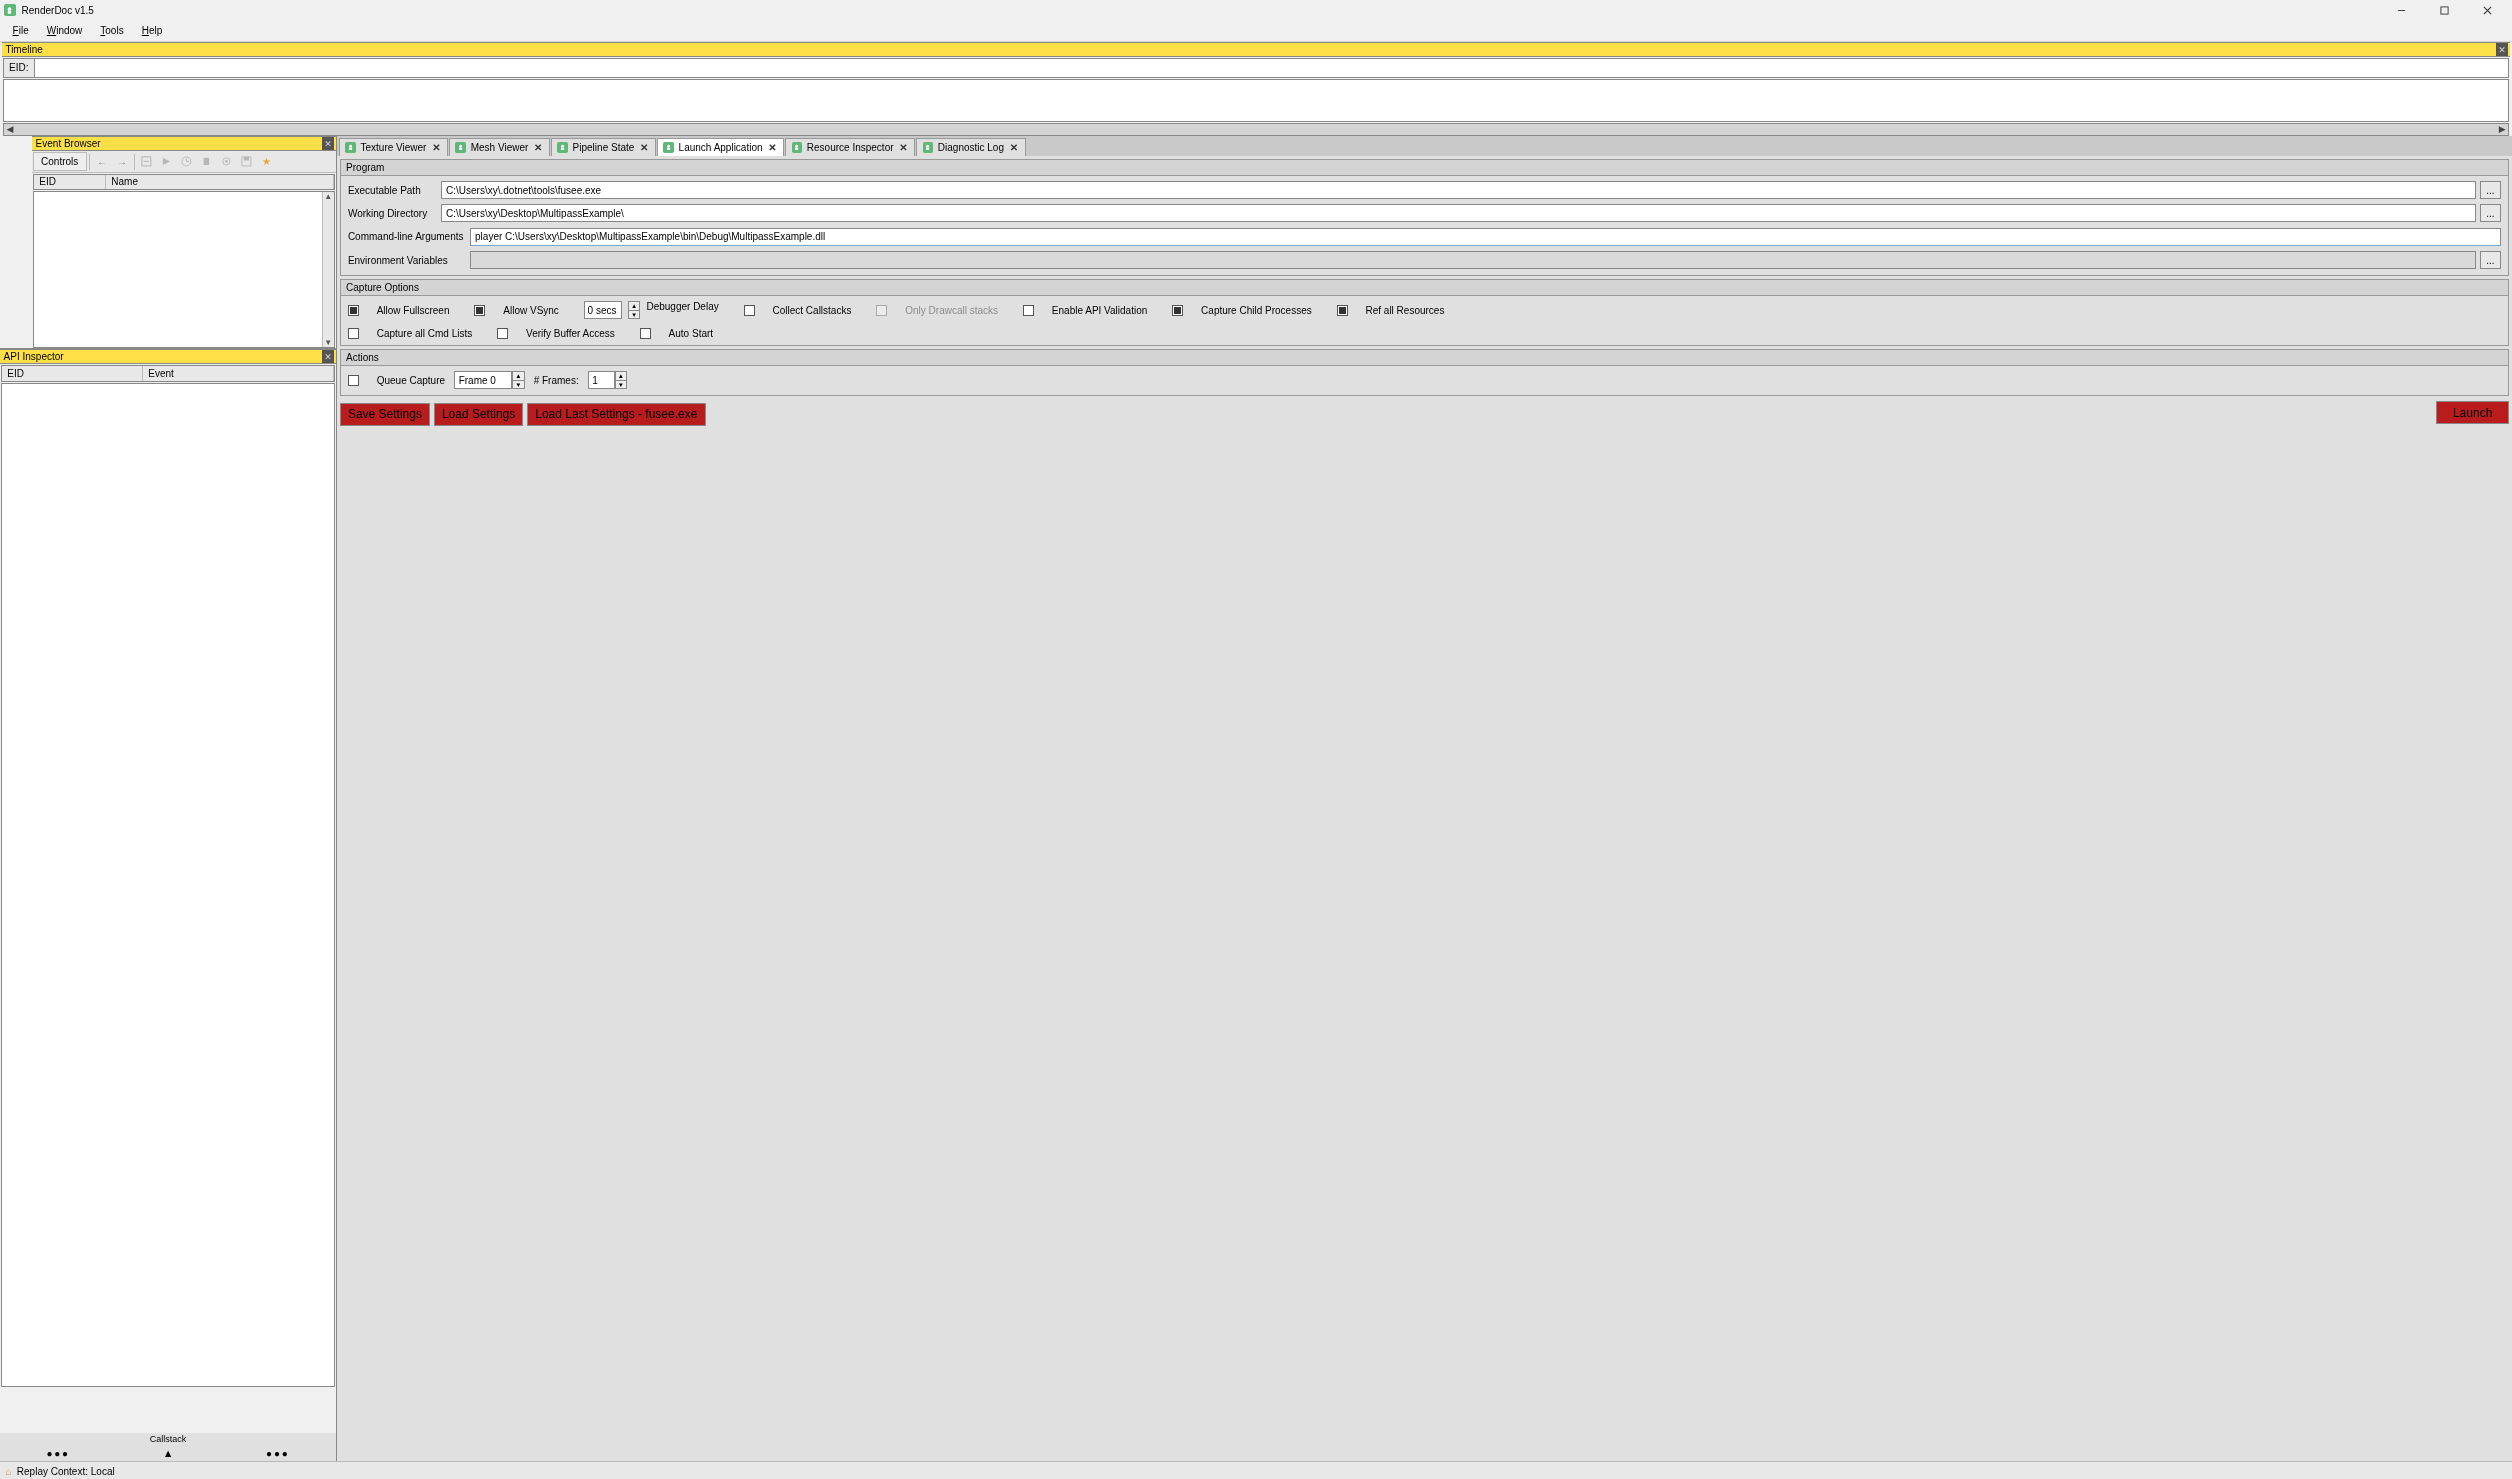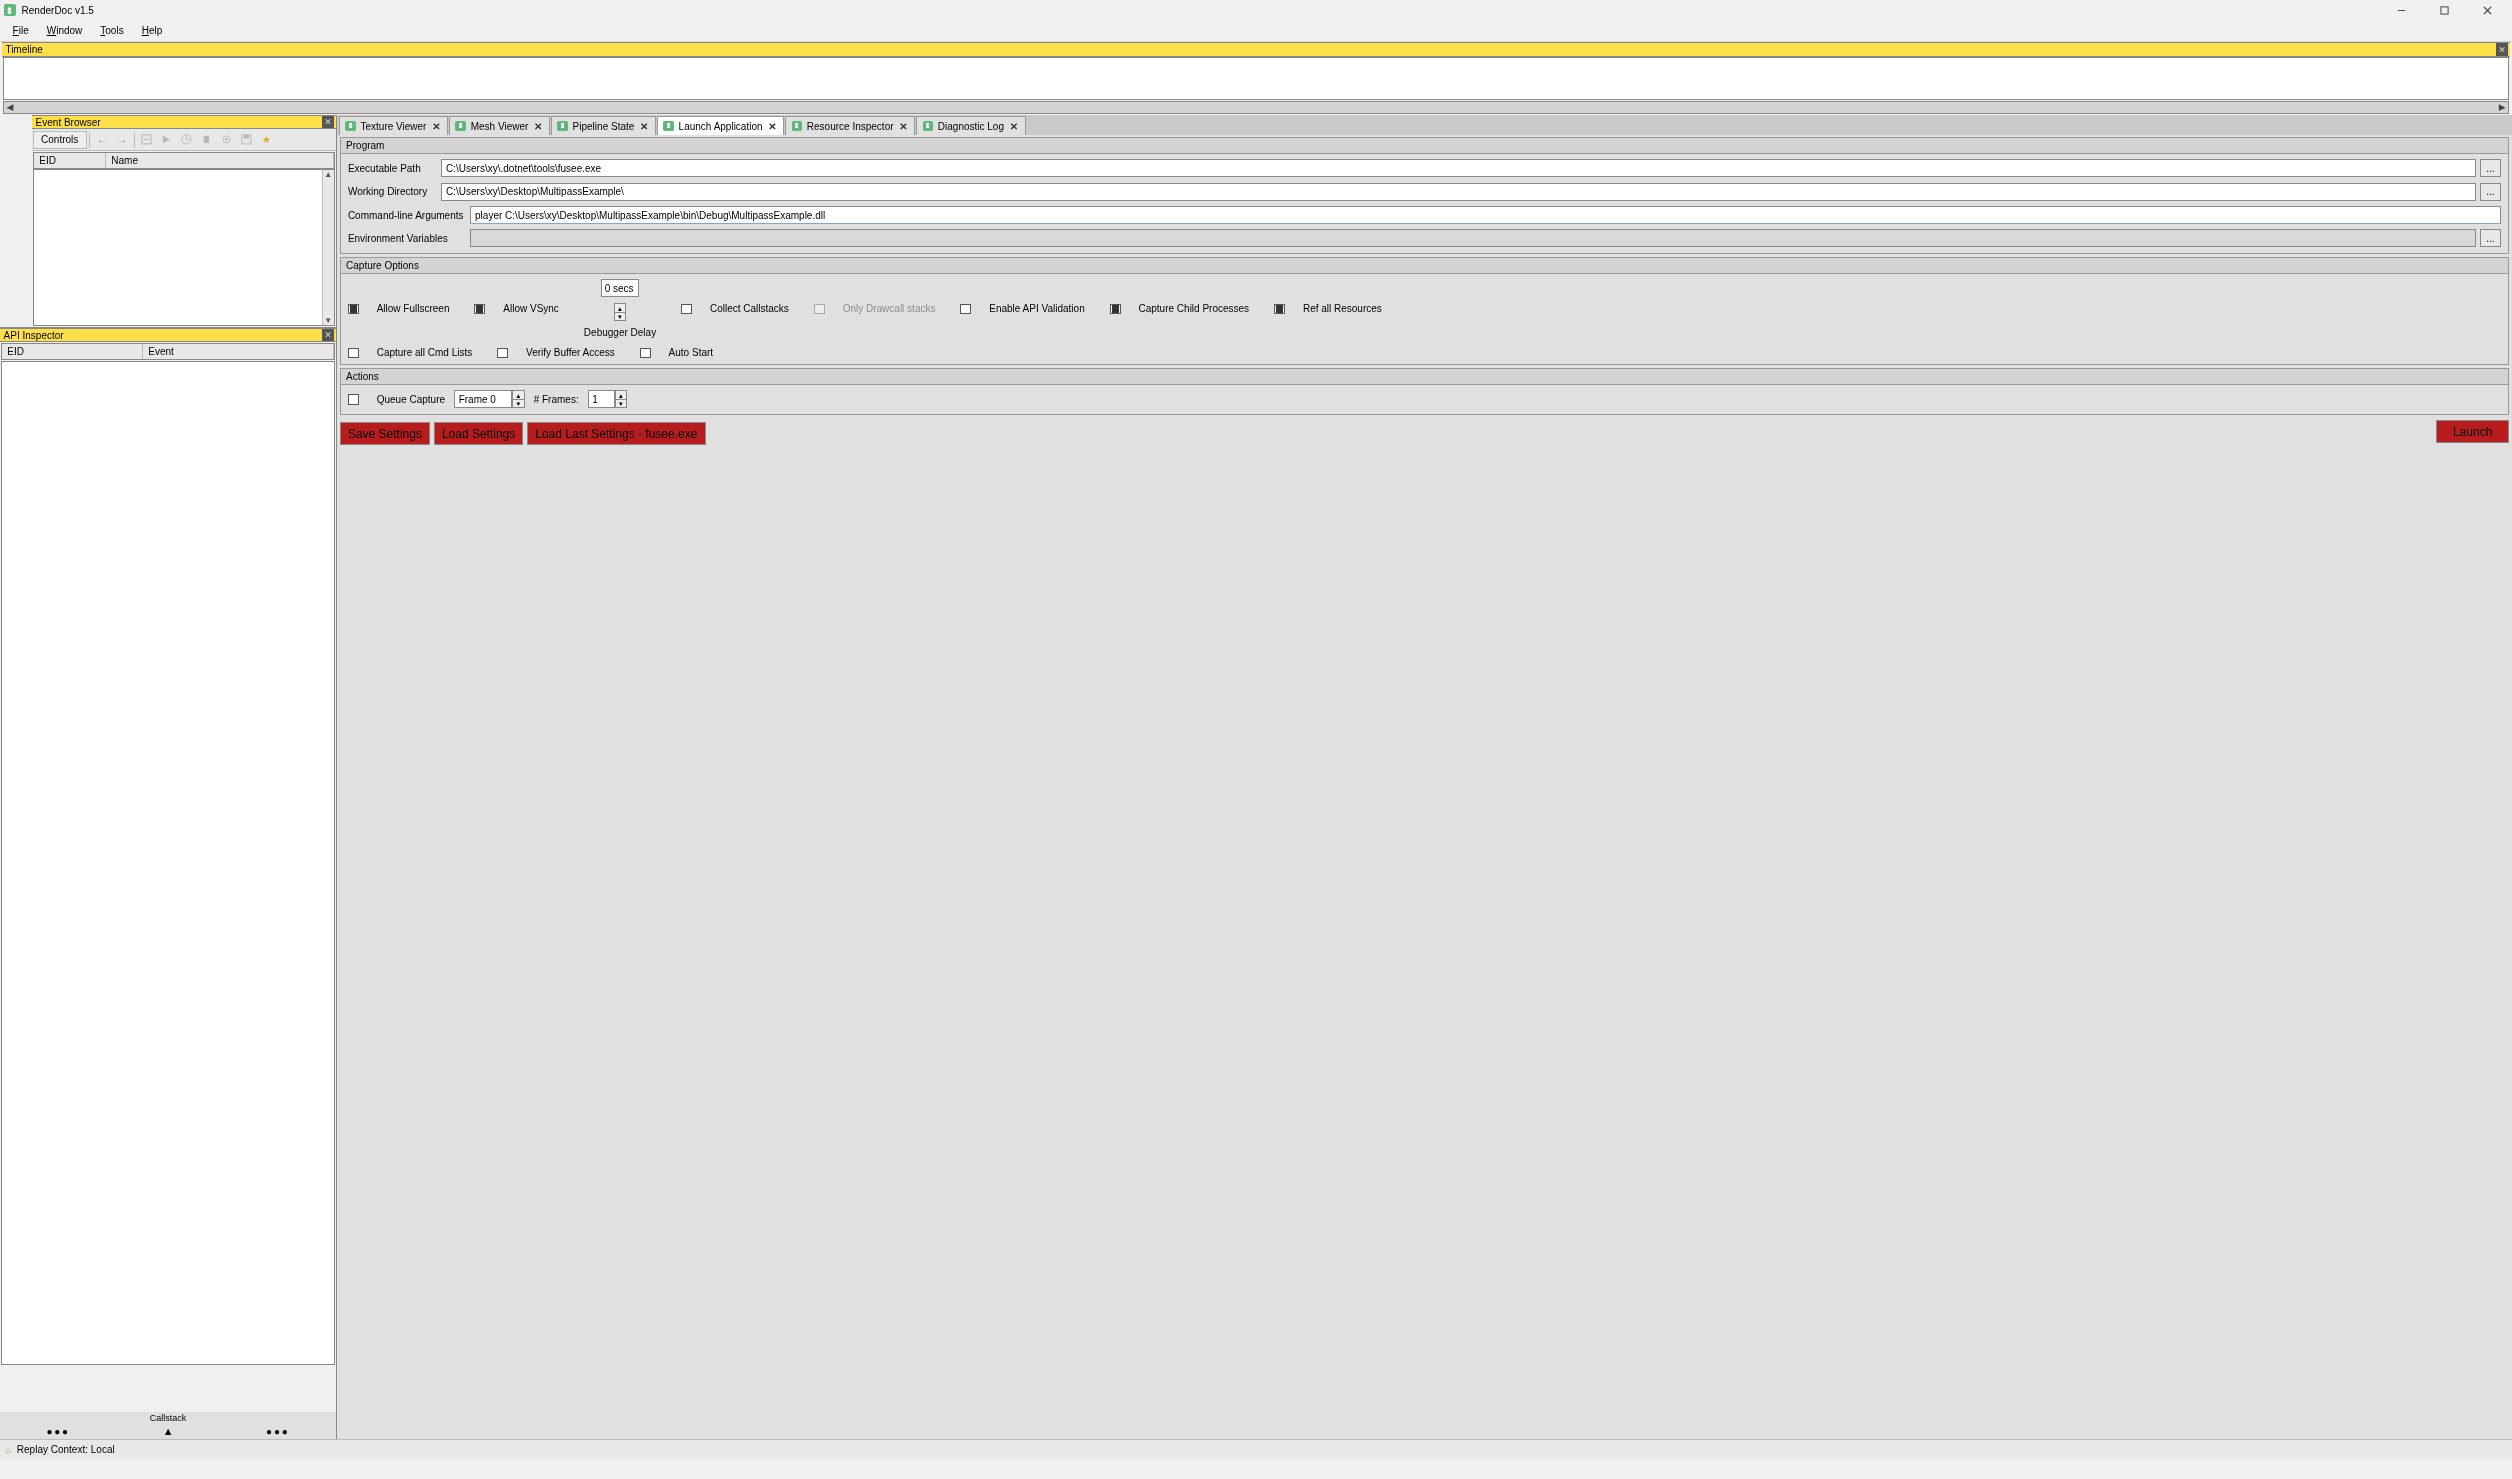--- a/index.html
+++ b/index.html
@@ -83,21 +83,21 @@
 .form-row label { width:90px; font-size:10px; flex-shrink:0; }
 .form-row input[type=text] { flex:1; height:18px; border:0.9px solid #888; background:#fff; padding:0 3.6px; font-size:10px; }
 .form-row input[type=text]:disabled { background:#d9d9d9; }
 .form-row .browse-btn { width:21.6px; height:18px; border:0.9px solid #888; background:#e8e8e8; display:flex; align-items:center; justify-content:center; cursor:pointer; }
 
 .options-grid { display:flex; flex-wrap:wrap; column-gap:25px; row-gap:9px; align-items:center; }
 .chk { display:flex; align-items:center; gap:18px; cursor:pointer; }
 .chk .box { width:10.8px; height:10.8px; border:0.9px solid #555; background:#fff; display:flex; align-items:center; justify-content:center; }
 .chk .box.checked::after { content:""; width:7.2px; height:7.2px; background:#333; }
 .chk.disabled { opacity:0.4; cursor:default; }
-.delay-group { display:flex; align-items:center; gap:6px;flex-direction:column; }
+.delay-group { display:flex; gap:6px; }
 .delay-group input { width:38px; height:18px; border:0.9px solid #888; padding:0 2.7px; font-size:10px; }
 .spinner { width:12.6px; height:18px; display:flex; flex-direction:column; border:0.9px solid #888; }
 .spinner span { flex:1; display:flex; align-items:center; justify-content:center; font-size:6.3px; background:#eee; cursor:pointer; }
 .spinner span:first-child { border-bottom:0.9px solid #888; }
 
 .actions-row { display:flex; align-items:center; gap:9px; }
 .actions-btns { display:flex; gap:3.6px; margin-top:3.6px; }
 .btn { border:0.9px solid #888; background:#b91c1c; padding:3.6px 7.2px; cursor:pointer; font-size:12px; }
 .btn.launch { margin-left:auto; padding:3.6px 16px; }
 
@@ -147,20 +147,24 @@
   <div class="menu-item"><span class="ul">W</span>indow</div>
   <div class="menu-item"><span class="ul">T</span>ools</div>
   <div class="menu-item"><span class="ul">H</span>elp</div>
 </div>
 
 <div class="timeline">
   <div class="panel-title">
     <span>Timeline</span>
     <span class="close-x">✕</span>
   </div>
+  <div class="eid-row">
+    <span class="eid-label">EID:</span>
+    <input type="text" value="" style="">
+  </div>
   <div class="timeline-body"></div>
   <div class="timeline-scroll">
     <span>◀</span>
     <span>▶</span>
   </div>
 </div>
 
 <div class="main">
 
   <div class="left-col">

